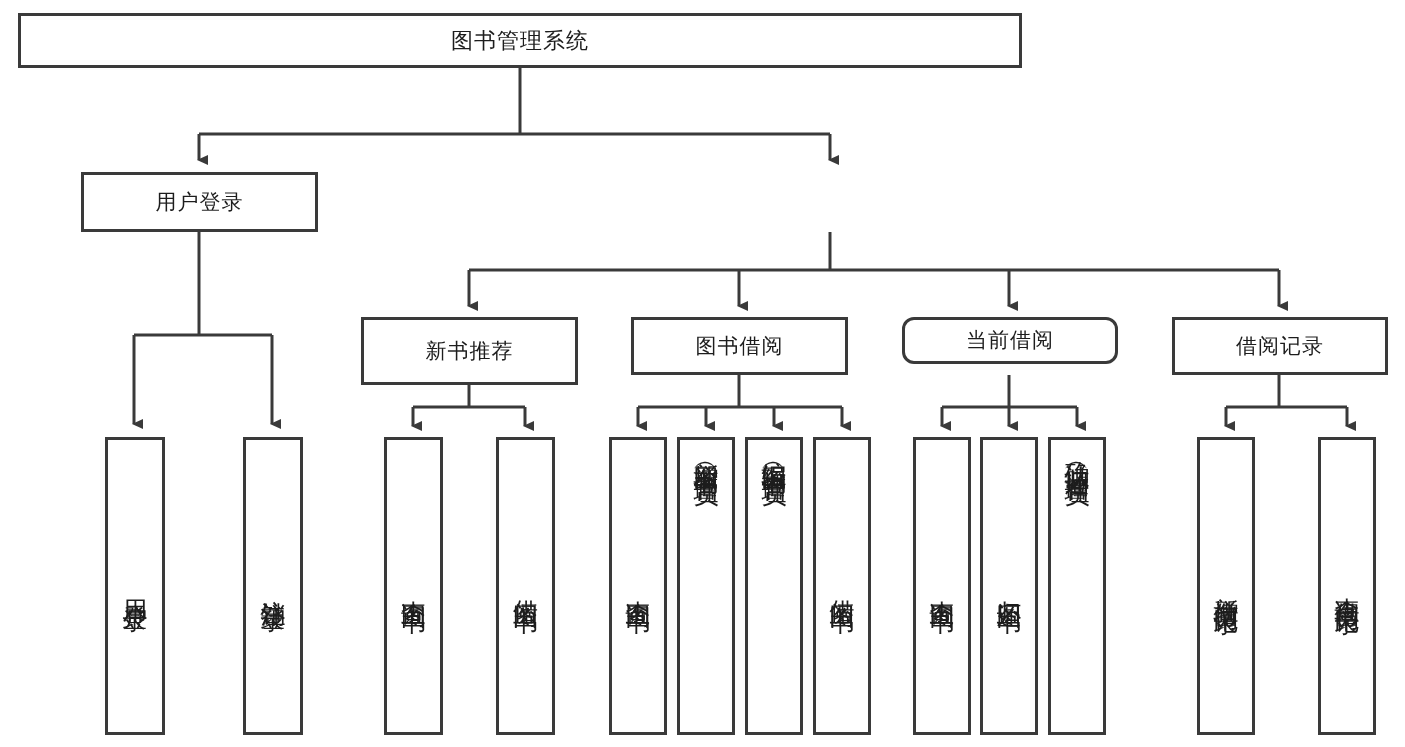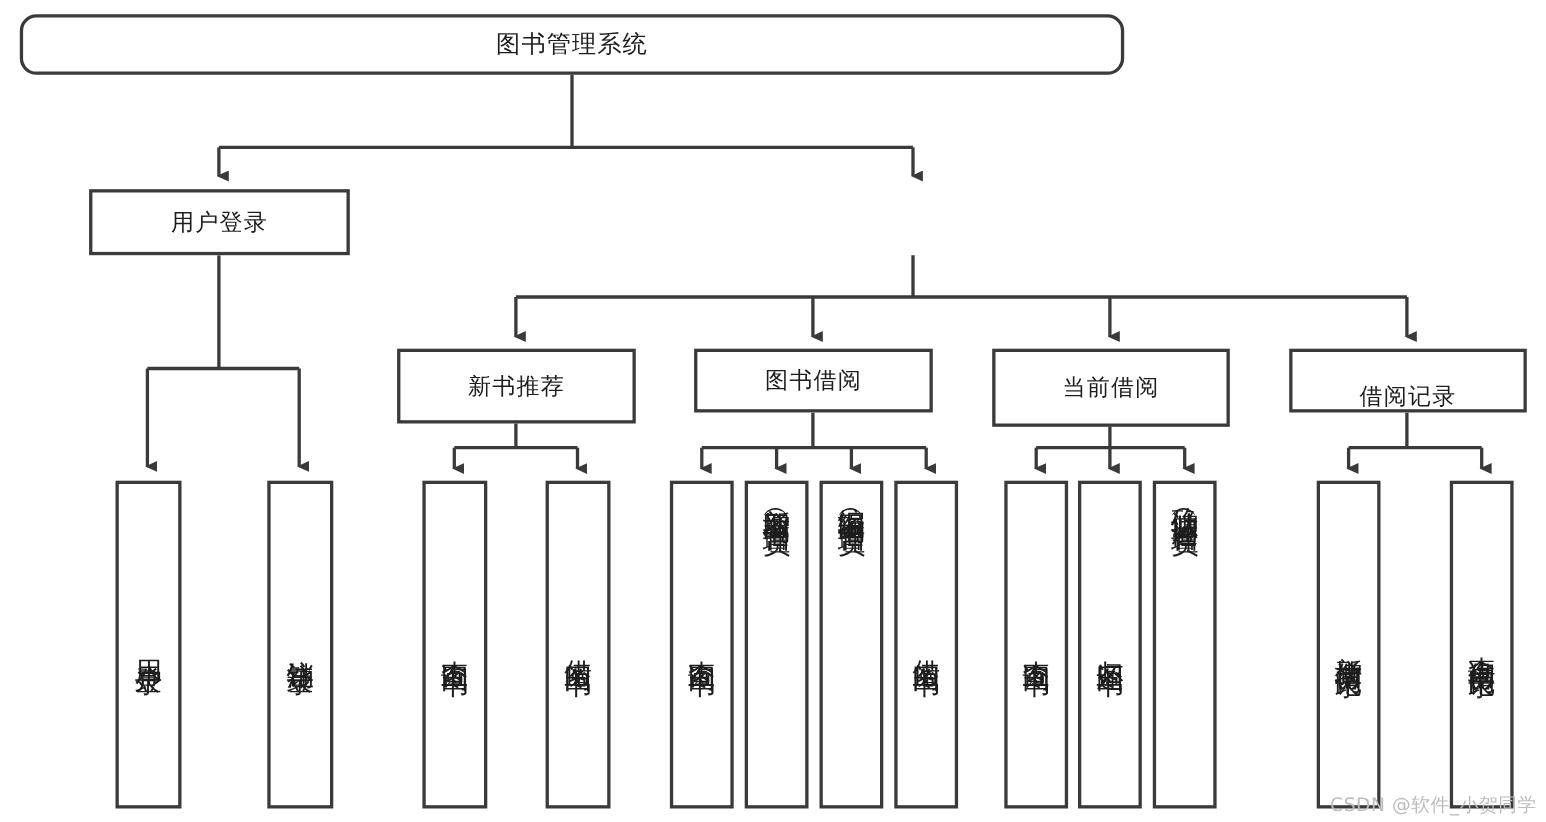--- a/index.html
+++ b/index.html
@@ -133,38 +133,38 @@
       <path d="M1009,407 L1009,426" marker-end="url(#arw)"></path>
       <path d="M1077,407 L1077,426" marker-end="url(#arw)"></path>
 
       <path d="M1279,375 L1279,407"></path>
       <path d="M1226,407 L1347,407"></path>
       <path d="M1226,407 L1226,426" marker-end="url(#arw)"></path>
       <path d="M1347,407 L1347,426" marker-end="url(#arw)"></path>
     </g>
   </svg>
 
-  <div class="node h root" style="left:18px; top:13px; width:1004px; height:55px;border-radius:15px;">
+  <div class="node h root" style="left:18px; top:13px; width:1004px; height:55px;">
     <span class="label">图书管理系统</span>
   </div>
 
   <div class="node h" style="left:81px; top:172px; width:237px; height:60px;">
     <span class="label">用户登录</span>
   </div>
 
   <div class="node h" style="left:361px; top:317px; width:217px; height:68px;">
     <span class="label">新书推荐</span>
   </div>
   <div class="node h" style="left:631px; top:317px; width:217px; height:58px;">
     <span class="label">图书借阅</span>
   </div>
-  <div class="node h" style="left:902px; top:317px; width:216px; height:71px;">
+  <div class="node h" style="left:902px; top:317px; width:216px; height:47px;border-radius:12px;">
     <span class="label">当前借阅</span>
   </div>
-  <div class="node h" style="left:1172px; top:317px; width:216px; height:58px;align-items:flex-end;">
+  <div class="node h" style="left:1172px; top:317px; width:216px; height:58px;">
     <span class="label">借阅记录</span>
   </div>
 
   <div class="node v centered" style="left:105px; top:437px; width:60px; height:298px;">
     <span class="label">用户登录</span>
   </div>
   <div class="node v centered" style="left:243px; top:437px; width:60px; height:298px;">
     <span class="label">注销登录</span>
   </div>
 
@@ -198,15 +198,14 @@
     <span class="label">确认归还（管理员）</span>
   </div>
 
   <div class="node v centered" style="left:1197px; top:437px; width:58px; height:298px;">
     <span class="label">新增借阅记录</span>
   </div>
   <div class="node v centered" style="left:1318px; top:437px; width:58px; height:298px;">
     <span class="label">查询借阅记录</span>
   </div>
 
-  <div id="watermark">CSDN @软件_小贺同学</div>
 
 </div>
 
 </body></html>

